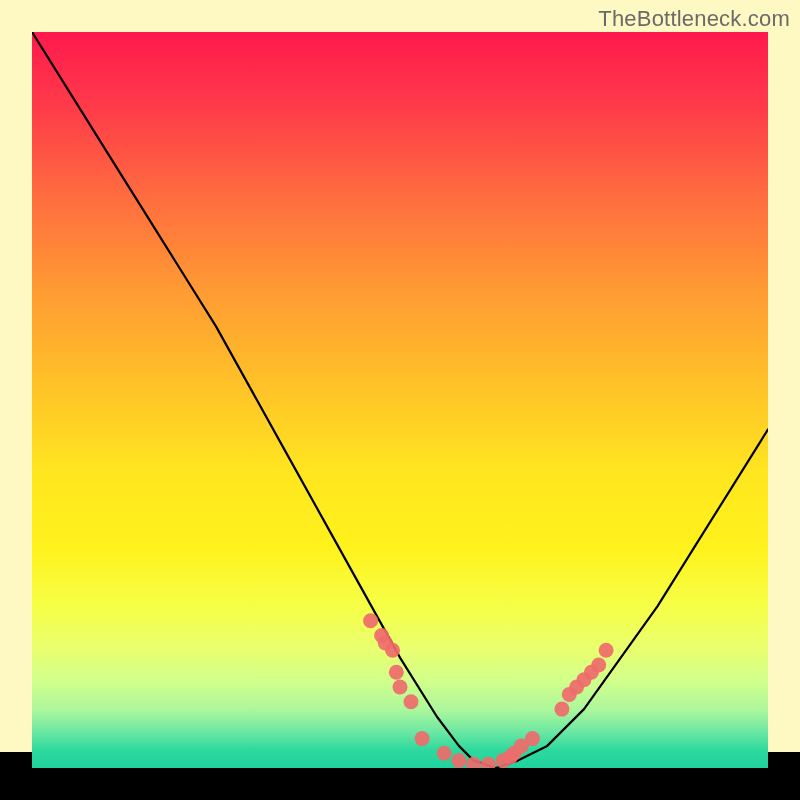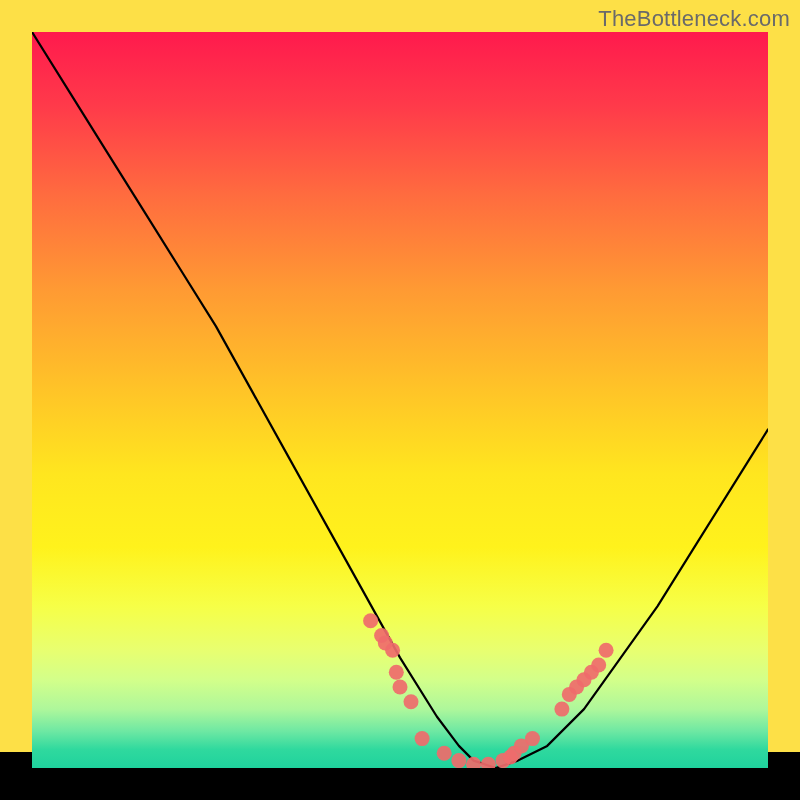--- a/index.html
+++ b/index.html
@@ -10,21 +10,21 @@
     background: #000;
     overflow: hidden;
     font-family: Arial, Helvetica, sans-serif;
   }
   .frame {
     position: absolute;
     top: 0;
     left: 0;
     width: 800px;
     height: 752px;
-    background: #fde047;
+    background: #fef9c3;
   }
   .plot-area {
     position: absolute;
     top: 32px;
     left: 32px;
     width: 736px;
     height: 736px;
     background: linear-gradient(
       to bottom,
       #ff1a4d 0%,

